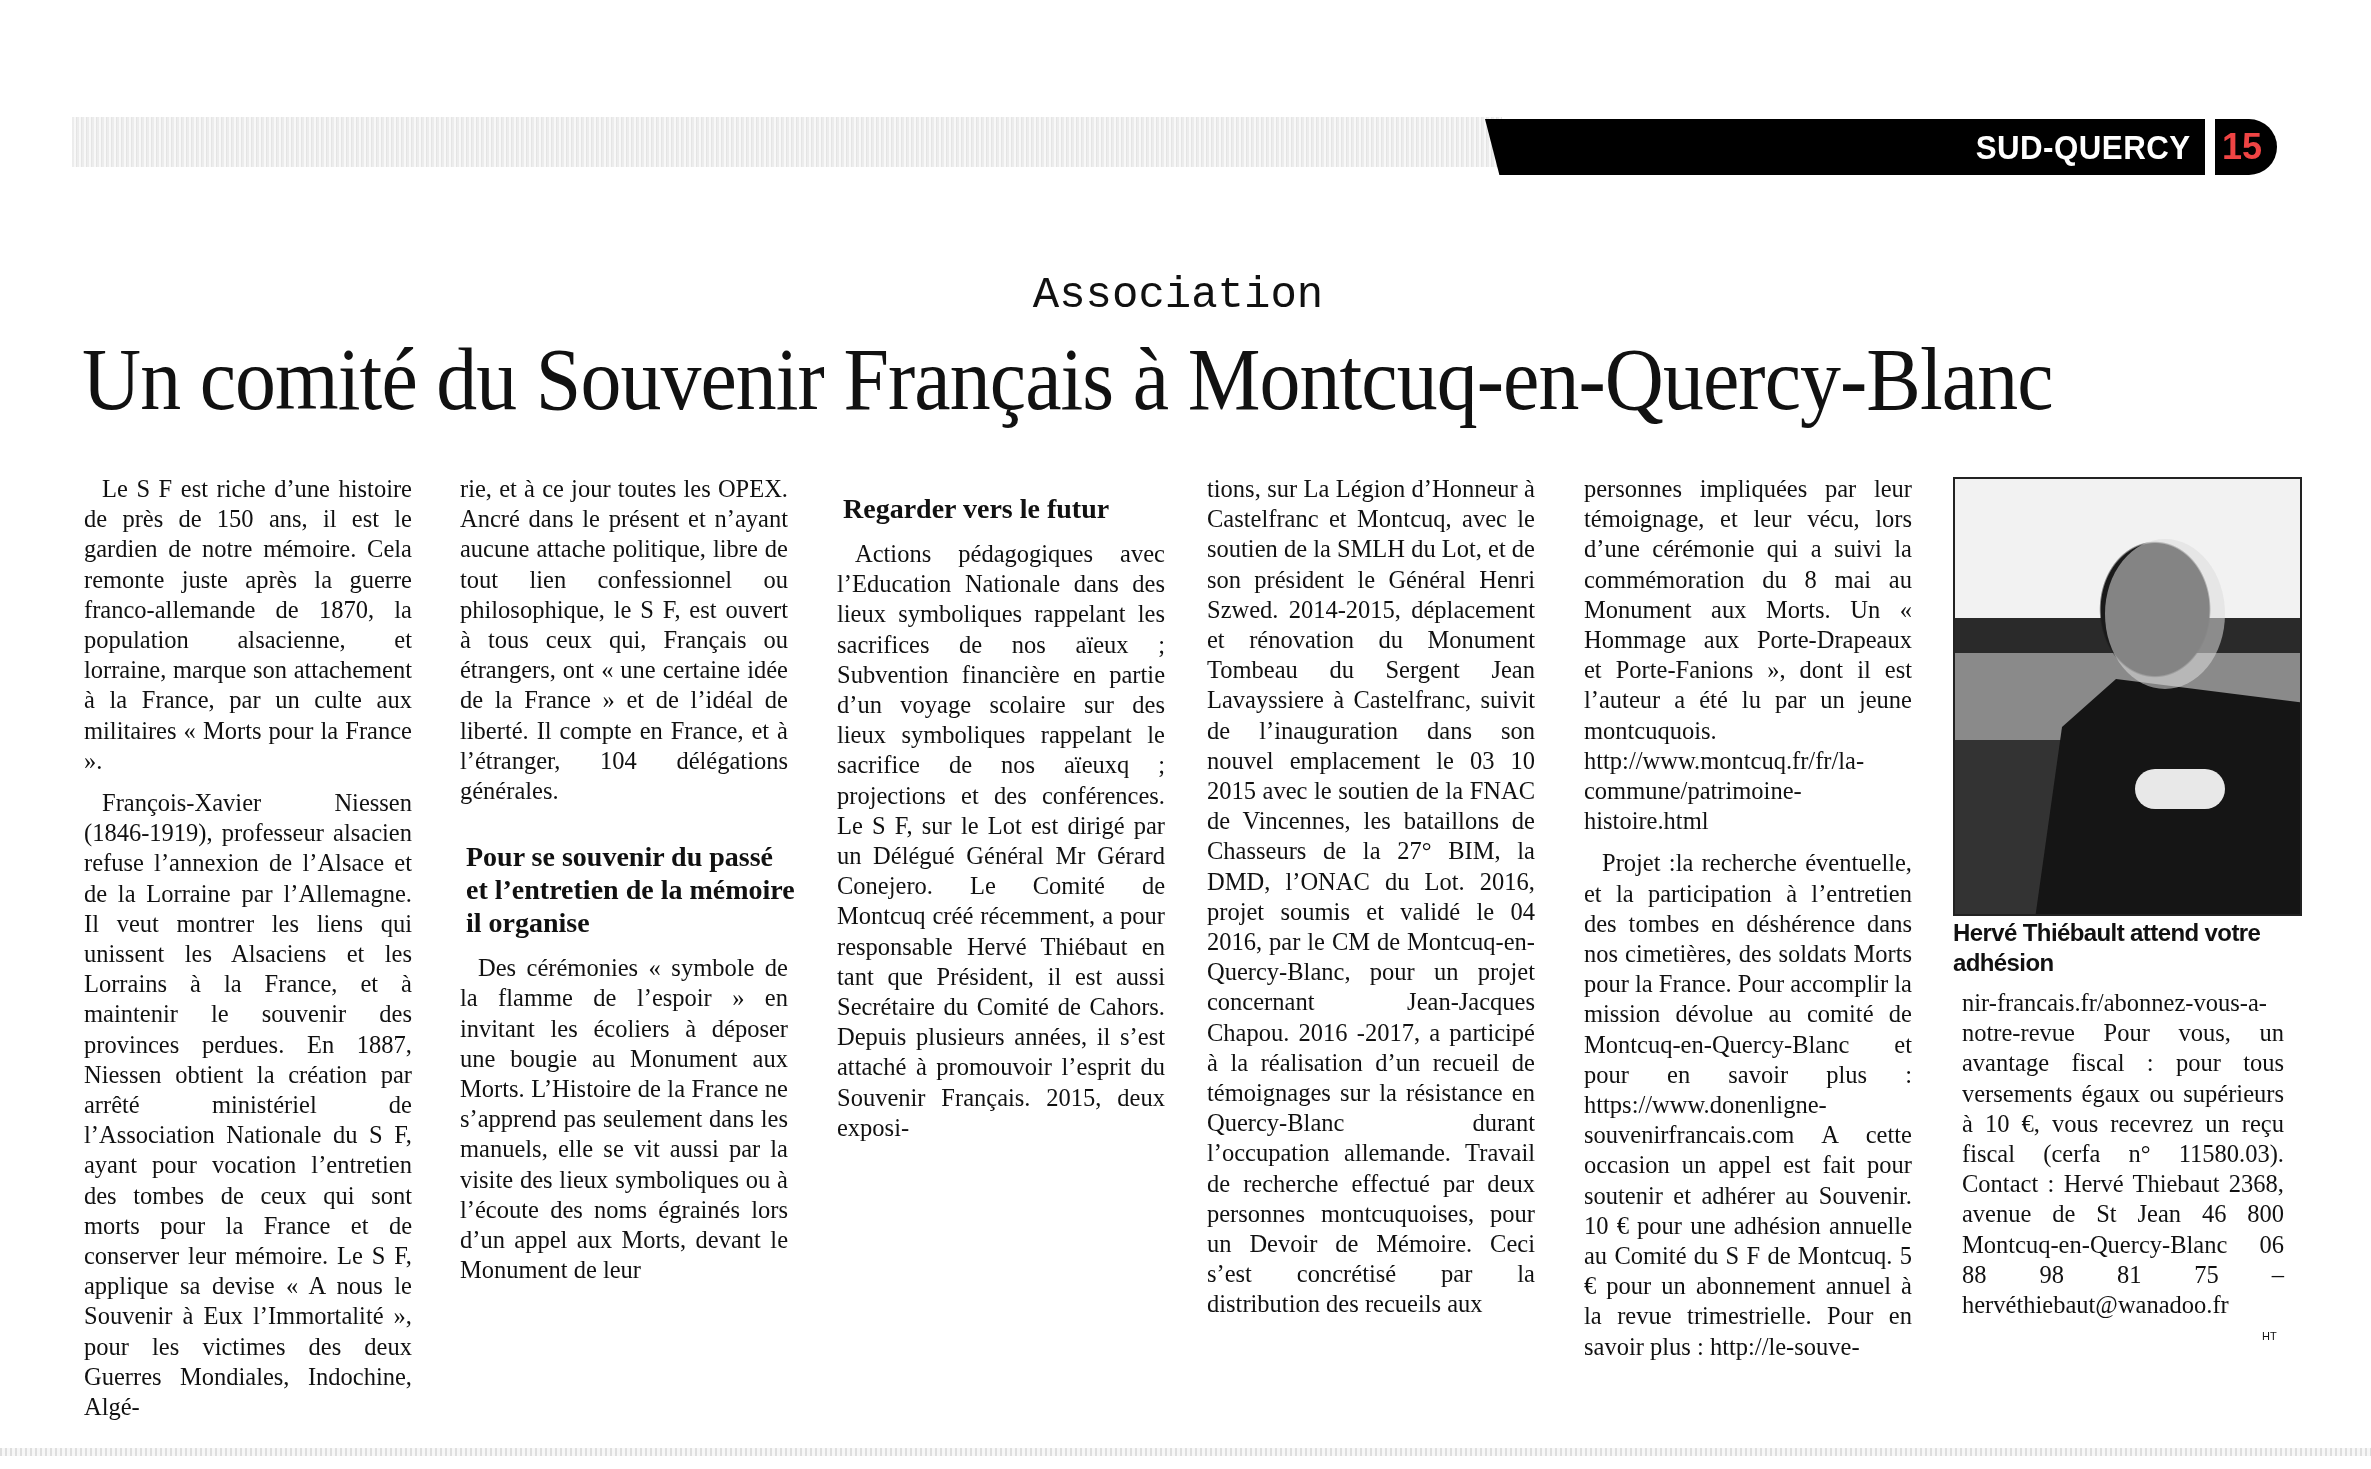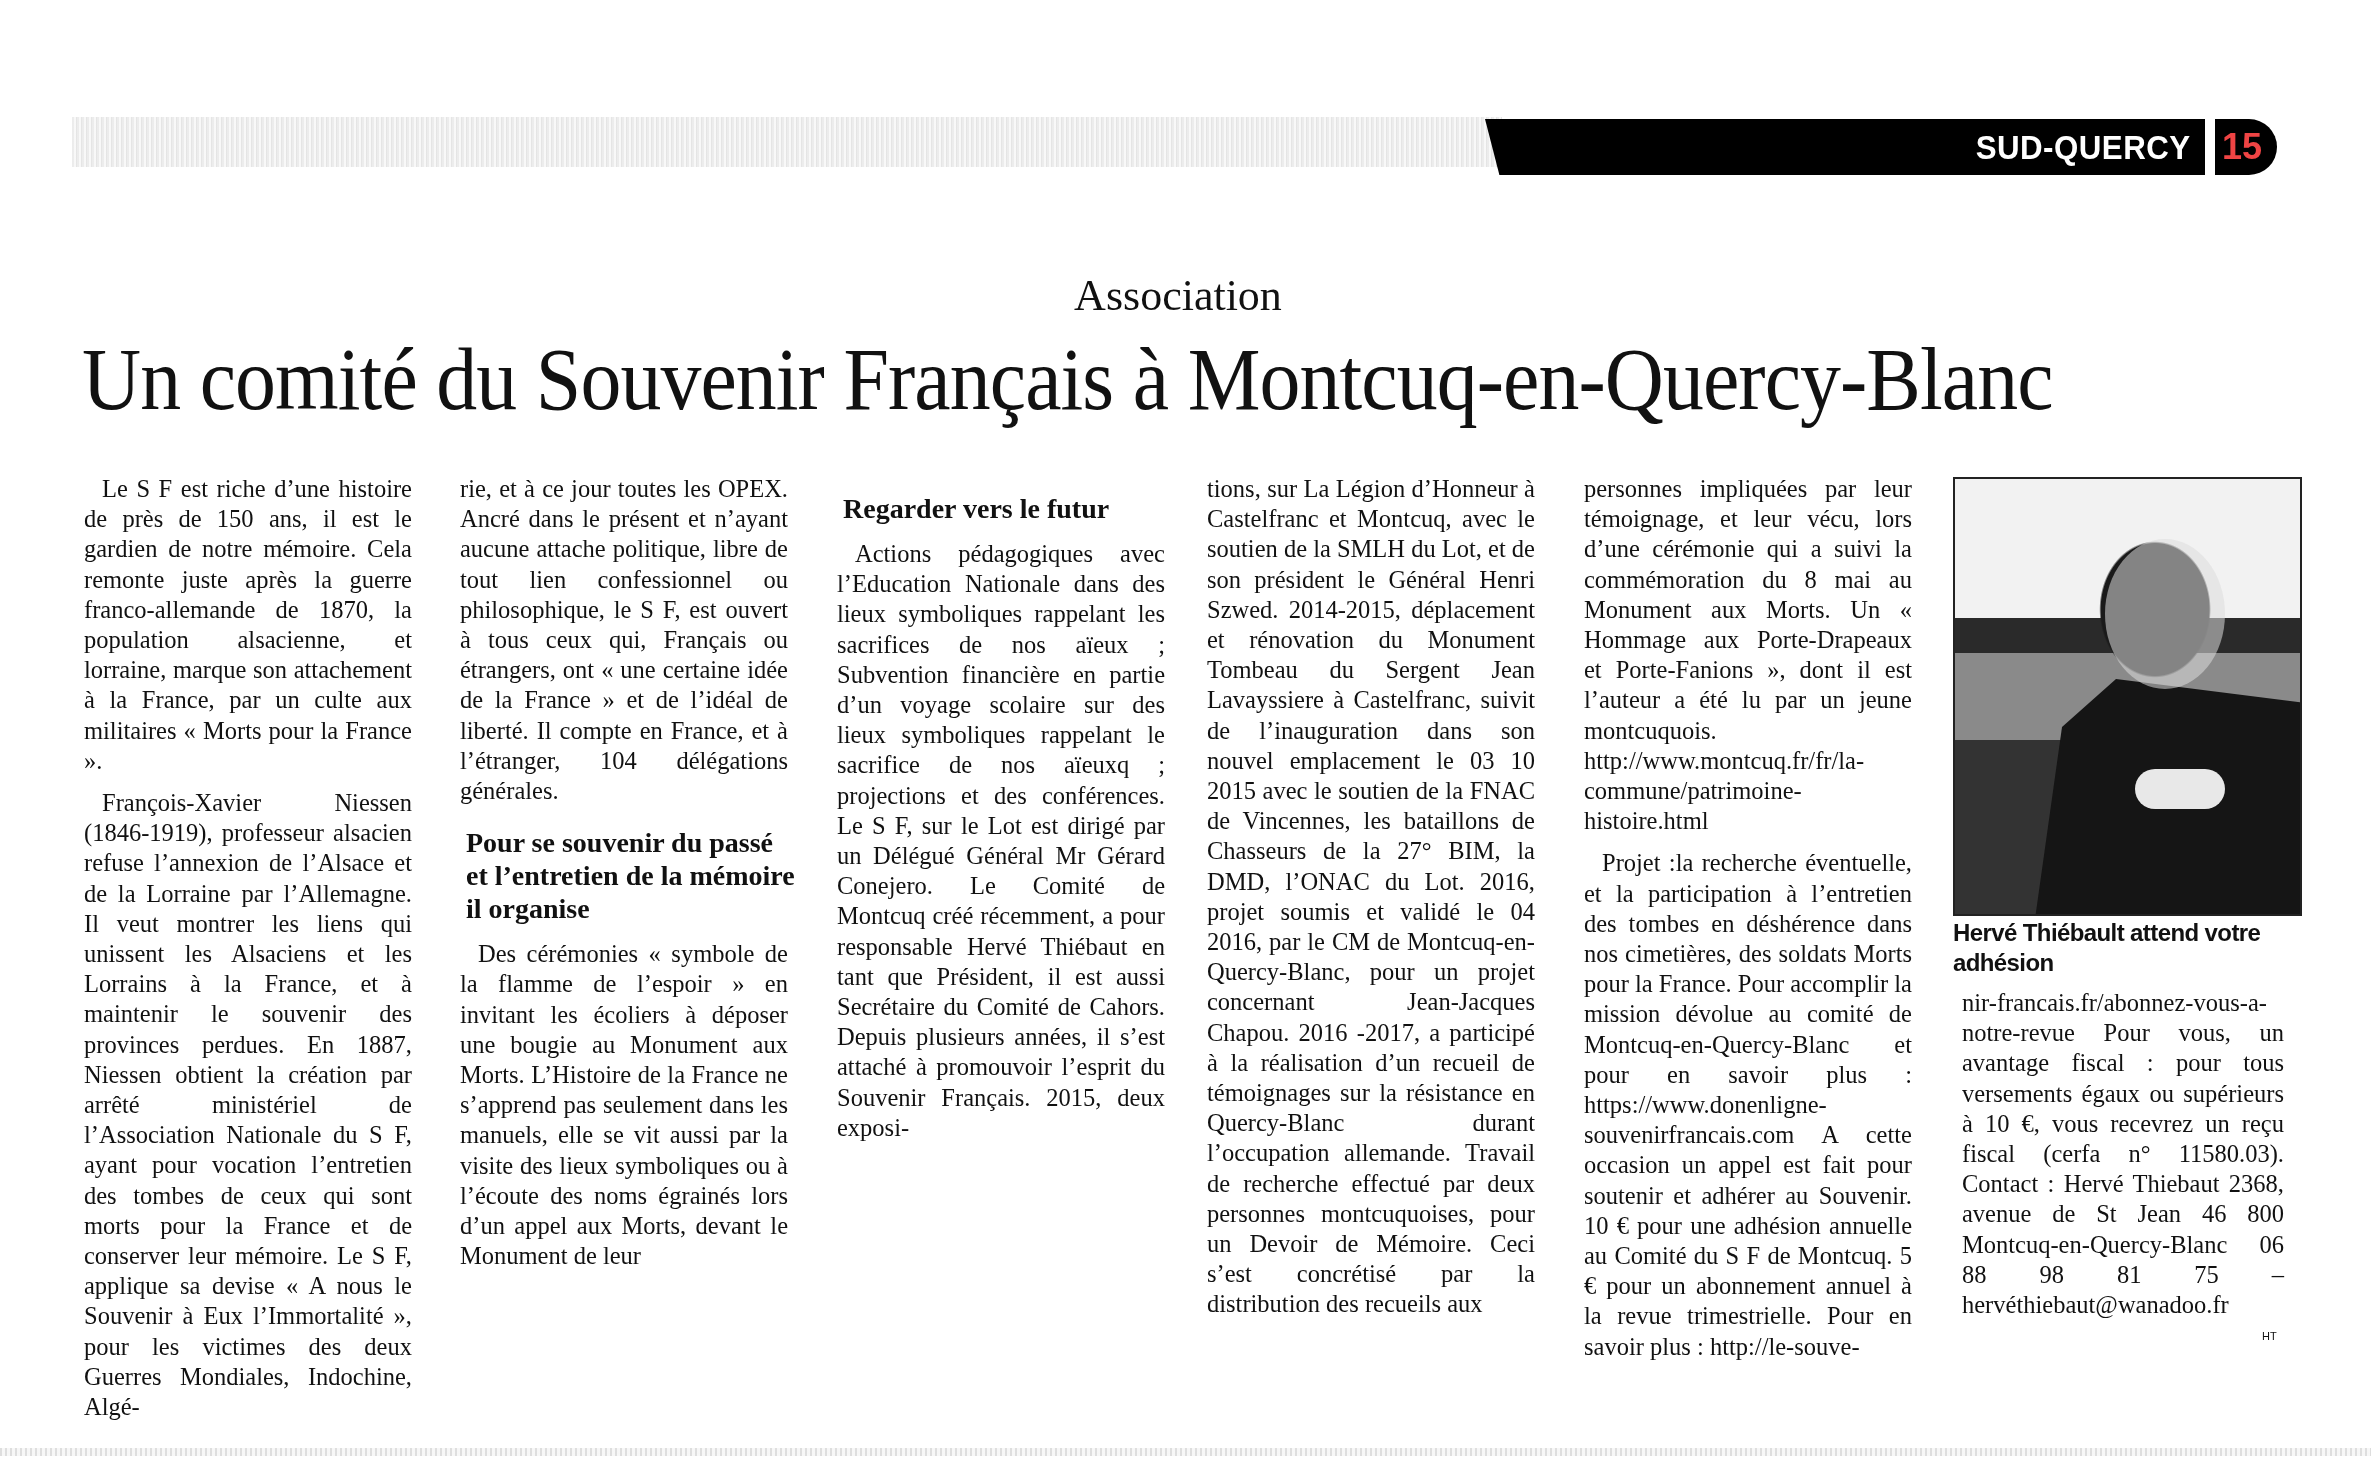--- a/index.html
+++ b/index.html
@@ -9,21 +9,21 @@
   .band-gray { position: absolute; left: 72px; top: 117px; width: 1430px; height: 50px;
     background: repeating-linear-gradient(90deg, #e6e6e6 0 2px, #f6f6f6 2px 4px, #dcdcdc 4px 5px); opacity: .75; }
   .band-black { position: absolute; left: 1485px; top: 119px; width: 720px; height: 56px; background: #000;
     clip-path: polygon(0 0, 100% 0, 100% 100%, 2% 100%); }
   .section-label { position: absolute; right: 180px; top: 128px; color: #fff;
     font-family: "Liberation Sans", sans-serif; font-weight: bold; font-size: 34px; letter-spacing: 0.5px; transform: scaleX(0.92); transform-origin: right center; }
   .page-num-box { position: absolute; left: 2215px; top: 119px; width: 62px; height: 56px; background: #000;
     border-radius: 0 28px 28px 0; }
   .page-num { position: absolute; left: 2222px; top: 126px; color: #ef4444; font-family: "Liberation Sans", sans-serif; font-size: 36px; font-weight: bold; }
 
-  .kicker { position: absolute; left: 0; width: 2356px; top: 270px; text-align: center; font-family: Liberation Serif, serif;
+  .kicker { position: absolute; left: 0; width: 2356px; top: 270px; text-align: center; font-family: Liberation Mono, monospace;
     font-size: 44px; }
   .headline { position: absolute; left: 82px; top: 330px; width: 2230px; font-family: "Liberation Serif", serif;
     font-size: 88px; line-height: 100px; white-space: nowrap; letter-spacing: -1px; transform: scaleX(0.93); transform-origin: left center; }
 
   .col { position: absolute; top: 462px; width: 352px; font-family: "Liberation Serif", serif; font-size: 24.5px; line-height: 30.2px;
     text-align: justify; hyphens: manual; }
   .col p { margin: 12px; text-indent: 18px; }
   .col p.noind { text-indent: 0; }
   .col h3 { margin: 0; font-family: "Liberation Serif", serif; font-weight: bold; font-size: 28px; line-height: 33px; text-align: left; }
   #col1 { left: 72px; }
@@ -60,21 +60,21 @@
 
 <div class="kicker">Association</div>
 <h1 class="headline" style="margin:0;font-weight:normal;">Un comité du Souvenir Français à Montcuq-en-Quercy-Blanc</h1>
 
 <div class="col" id="col1">
     <p>Le S F est riche d’une histoire de près de 150 ans, il est le gardien de notre mémoire. Cela remonte juste après la guerre franco-allemande de 1870, la population alsacienne, et lorraine, marque son attachement à la France, par un culte aux militaires « Morts pour la France ».</p>
     <p>François-Xavier Niessen (1846-1919), professeur alsacien refuse l’annexion de l’Alsace et de la Lorraine par l’Allemagne. Il veut montrer les liens qui unissent les Alsaciens et les Lorrains à la France, et à maintenir le souvenir des provinces perdues. En 1887, Niessen obtient la création par arrêté ministériel de l’Association Nationale du S F, ayant pour vocation l’entretien des tombes de ceux qui sont morts pour la France et de conserver leur mémoire. Le S F, applique sa devise « A nous le Souvenir à Eux l’Immortalité », pour les victimes des deux Guerres Mondiales, Indochine, Algé-</p>
   </div>
 <div class="col" id="col2">
     <p class="noind">rie, et à ce jour toutes les OPEX. Ancré dans le présent et n’ayant aucune attache politique, libre de tout lien confessionnel ou philosophique, le S F, est ouvert à tous ceux qui, Français ou étrangers, ont « une certaine idée de la France » et de l’idéal de liberté. Il compte en France, et à l’étranger, 104 délégations générales.</p>
-    <h3 style="margin: 20px 0px 14px 18px;">Pour se souvenir du passé et l’entretien de la mémoire  il organise</h3>
+    <h3 style="margin: 34px 0px 14px 18px;">Pour se souvenir du passé et l’entretien de la mémoire  il organise</h3>
     <p>Des cérémonies « symbole de la flamme de l’espoir » en invitant les écoliers à déposer une bougie au Monument aux Morts. L’Histoire de la France ne s’apprend pas seulement dans les manuels, elle se vit aussi par la visite des lieux symboliques ou à l’écoute des noms égrainés lors d’un appel aux Morts, devant le Monument de leur</p>
   </div>
 <div class="col" id="col3">
     <h3 style="margin: 30px 0px 14px 18px;">Regarder vers le futur</h3>
     <p>Actions pédagogiques avec l’Education Nationale dans des lieux symboliques rappelant les sacrifices de nos aïeux ; Subvention financière en partie d’un voyage scolaire sur des lieux symboliques rappelant le sacrifice de nos aïeuxq ; projections et des conférences. Le S F, sur le Lot est dirigé par un Délégué Général Mr Gérard Conejero. Le Comité de Montcuq créé récemment, a pour responsable Hervé Thiébaut en tant que Président, il est aussi Secrétaire du Comité de Cahors. Depuis plusieurs années, il s’est attaché à promouvoir l’esprit du Souvenir Français. 2015, deux exposi-</p>
   </div>
 <div class="col" id="col4">
     <p class="noind">tions, sur La Légion d’Honneur à Castelfranc et Montcuq, avec le soutien de la SMLH du Lot, et de son président le Général Henri Szwed. 2014-2015, déplacement et rénovation du Monument Tombeau du Sergent Jean Lavayssiere à Castelfranc, suivit de l’inauguration dans son nouvel emplacement le 03 10 2015 avec le soutien de la FNAC de Vincennes, les bataillons de Chasseurs de la 27° BIM, la DMD, l’ONAC du Lot. 2016, projet soumis et validé le 04 2016, par le CM de Montcuq-en-Quercy-Blanc, pour un projet concernant Jean-Jacques Chapou. 2016 -2017, a participé à la réalisation d’un recueil de témoignages sur la résistance en Quercy-Blanc durant l’occupation allemande. Travail de recherche effectué par deux personnes montcuquoises, pour un Devoir de Mémoire. Ceci s’est concrétisé par la distribution des recueils aux</p>
   </div>
 <div class="col" id="col5">

